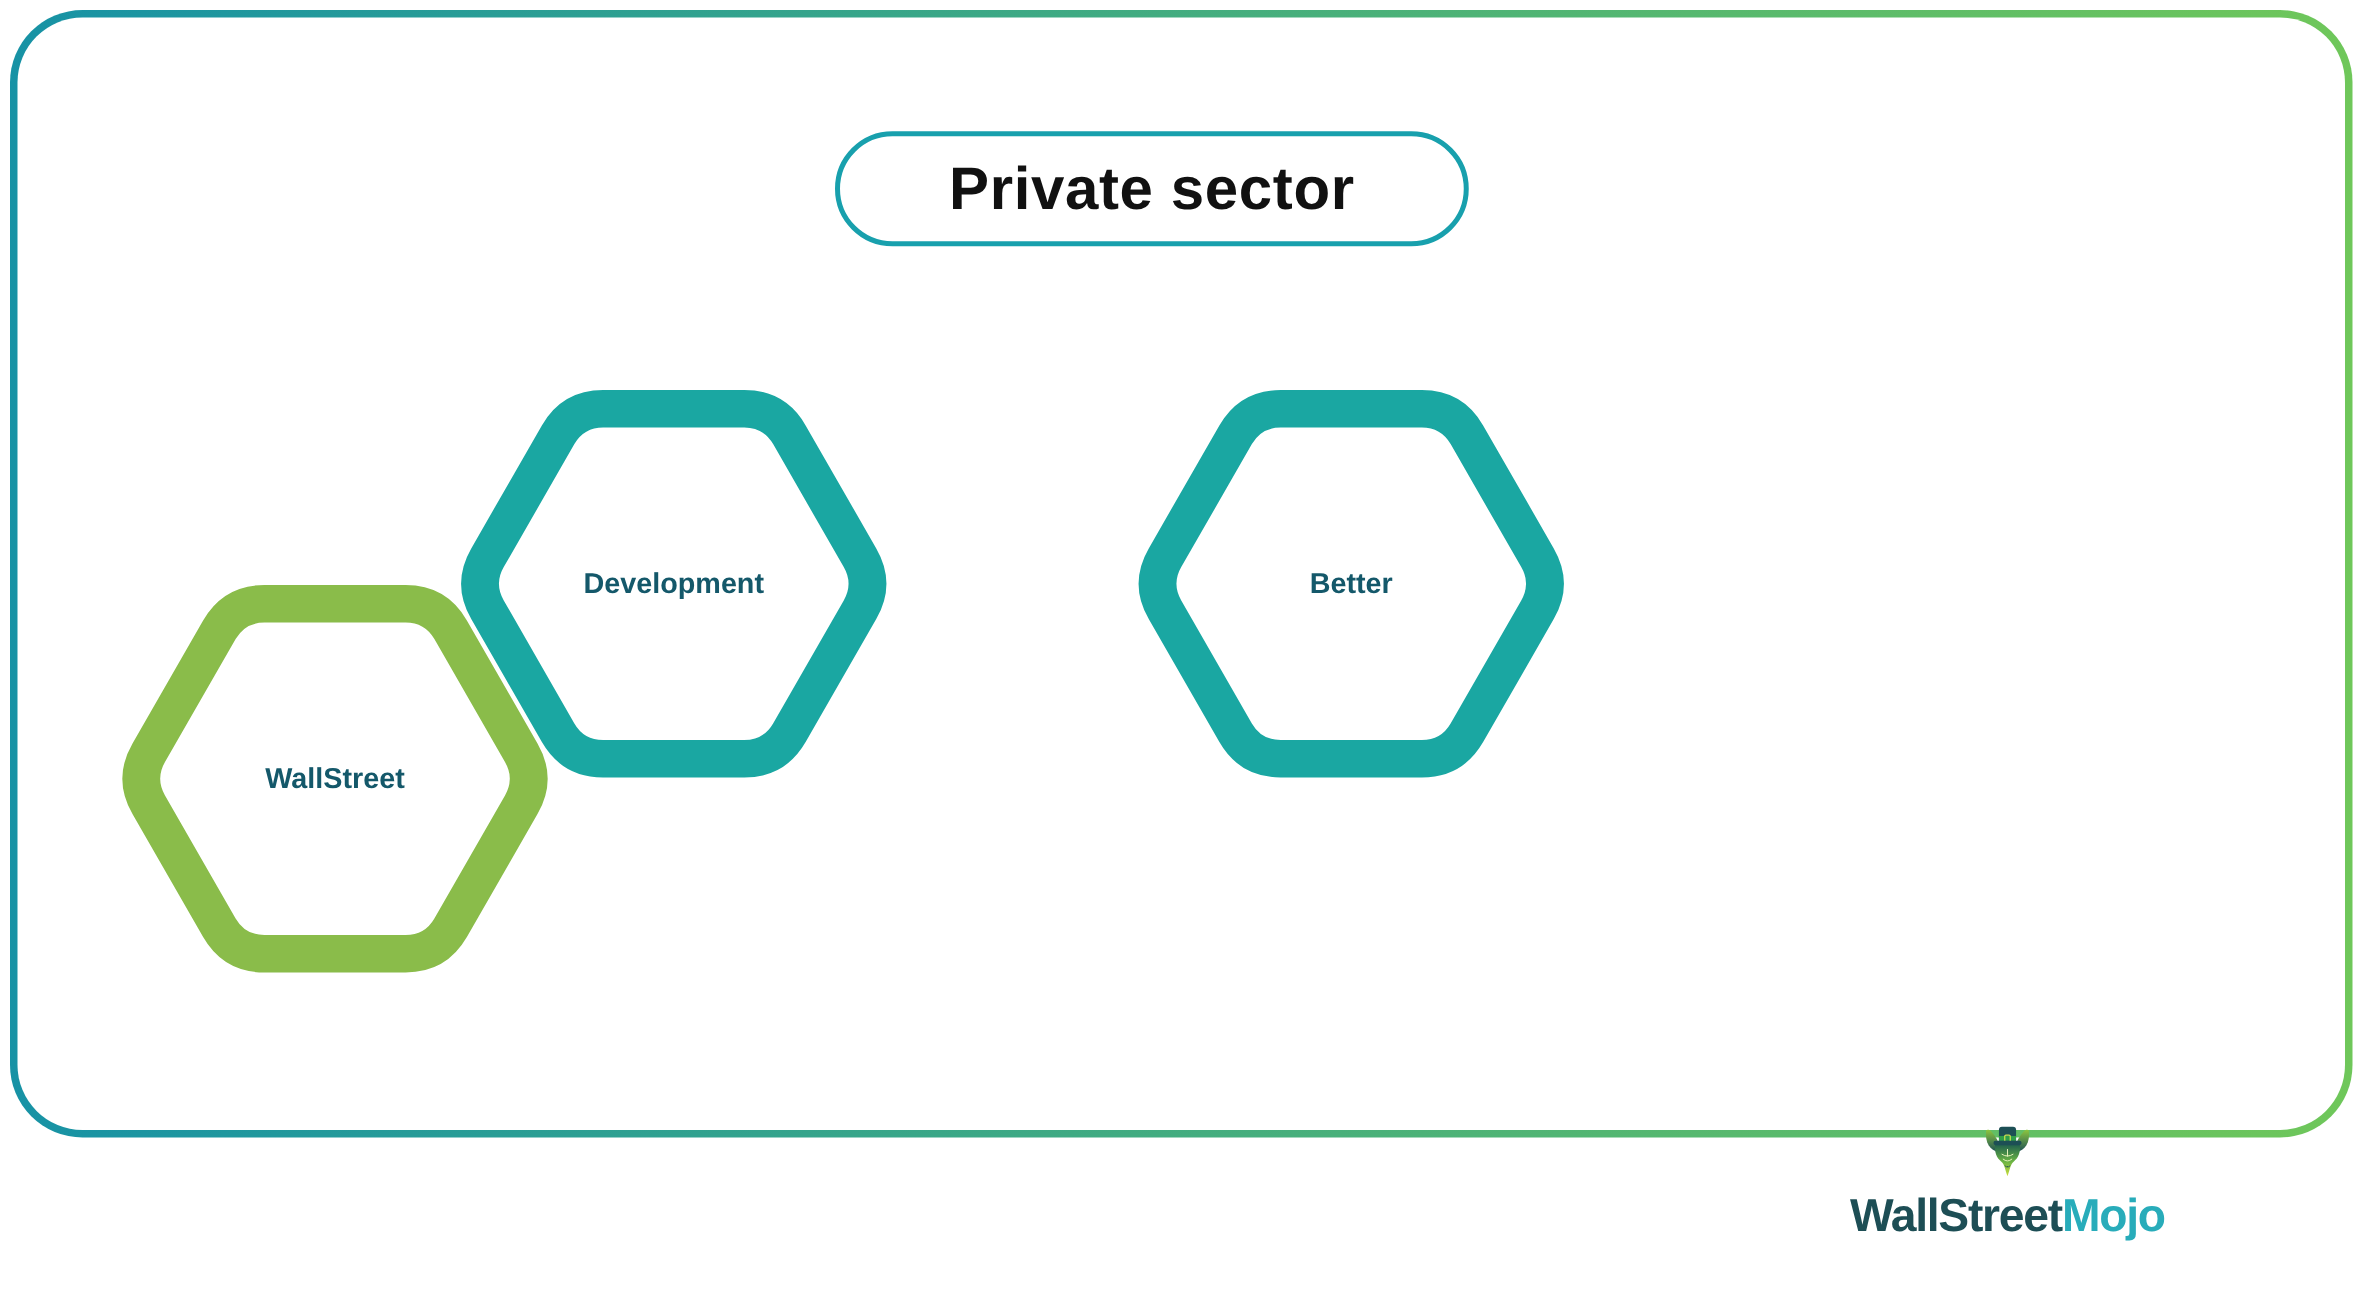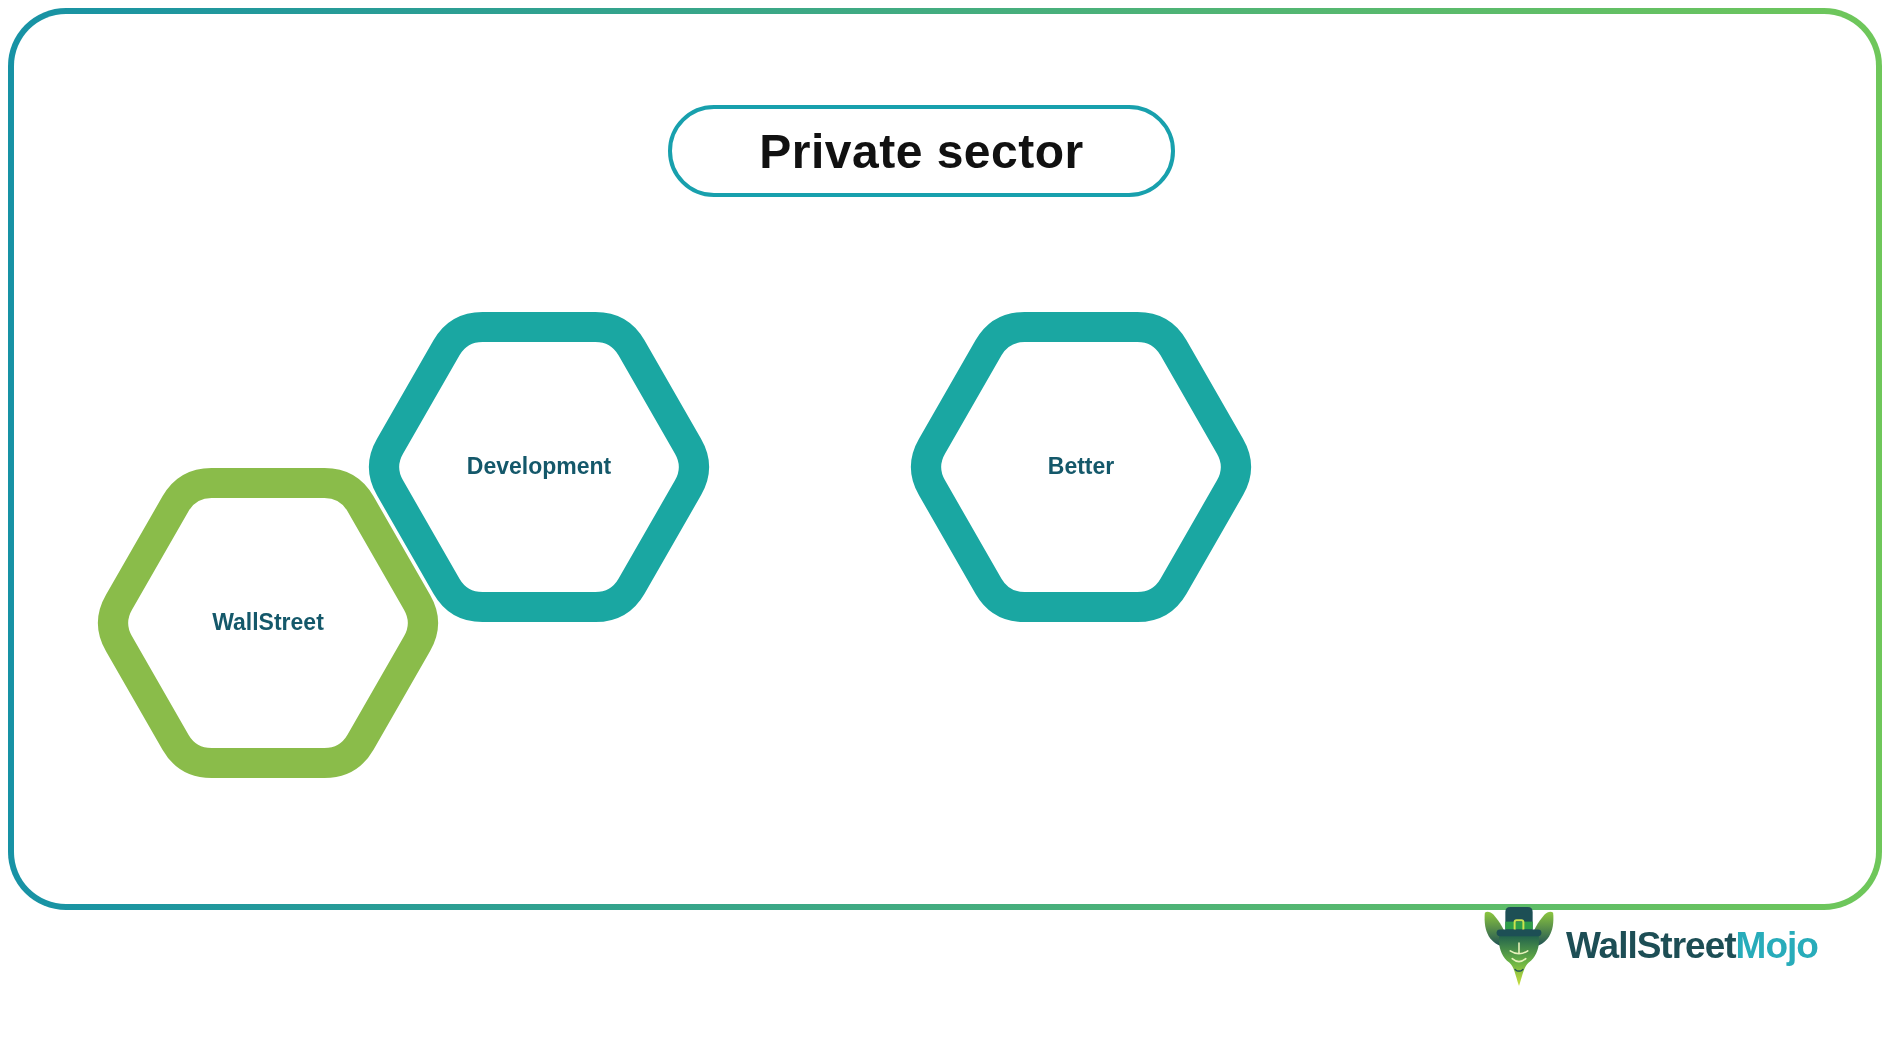--- a/index.html
+++ b/index.html
@@ -26,21 +26,21 @@
                text-align:center; padding:0 64px; font-size:23px; font-weight:700; line-height:1.28;
                color:var(--label-text,#14586a); }
   .hex-0 { left:87px;   top:463px; }
   .hex-1 { left:358px;  top:307px; }
   .hex-2 { left:626px;  top:463px; }
   .hex-3 { left:900px;  top:307px; }
   .hex-4 { left:1170px; top:463px; }
   .hex-5 { left:1439px; top:307px; }
 
   
-  .logo { position:absolute; left:1480px; top:898px; height:96px; display:flex; align-items:center; gap:8px; }
+  .logo { position:absolute; left:1480px; top:898px; height:96px; display:flex; align-items:center; gap:8px;flex-direction:column; }
   .logo-text { font-size:37px; font-weight:800; letter-spacing:-1px; white-space:nowrap; }
   .logo-primary   { color:var(--logo-primary,#1d4e55); }
   .logo-secondary { color:var(--logo-secondary,#28acba); }
 </style>
 </head>
 <body>
 
 <div class="canvas">
 
   <div class="frame"></div>

